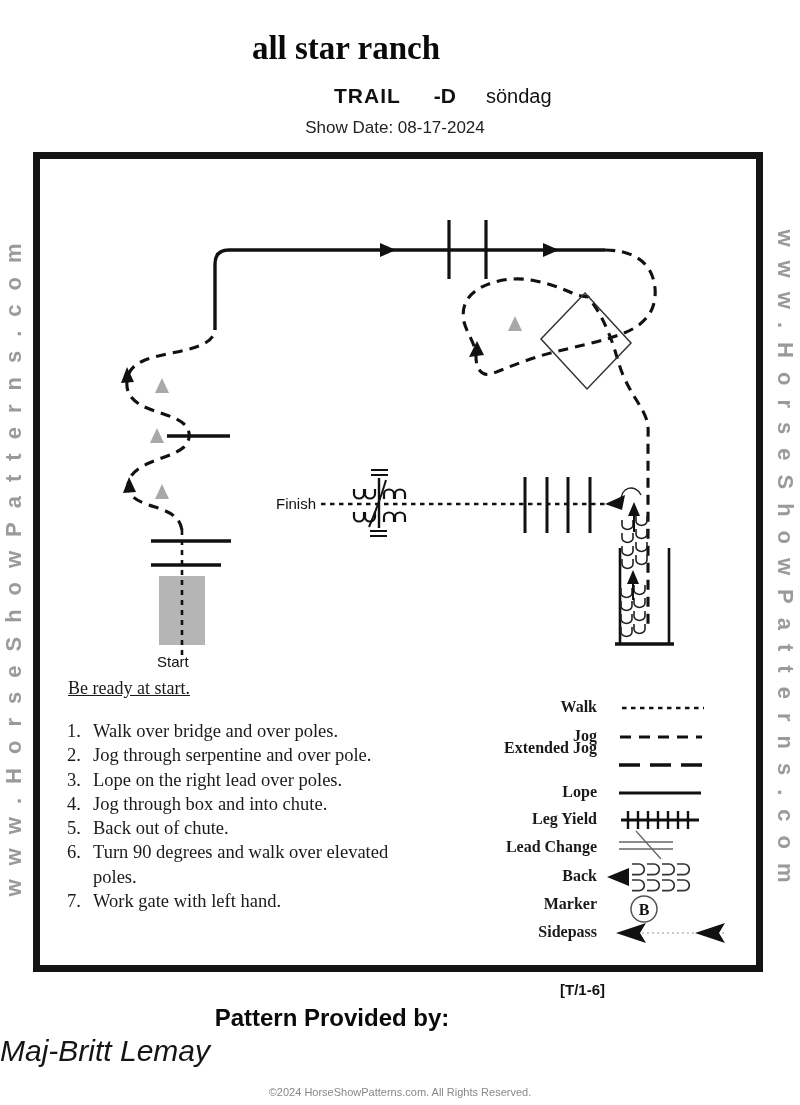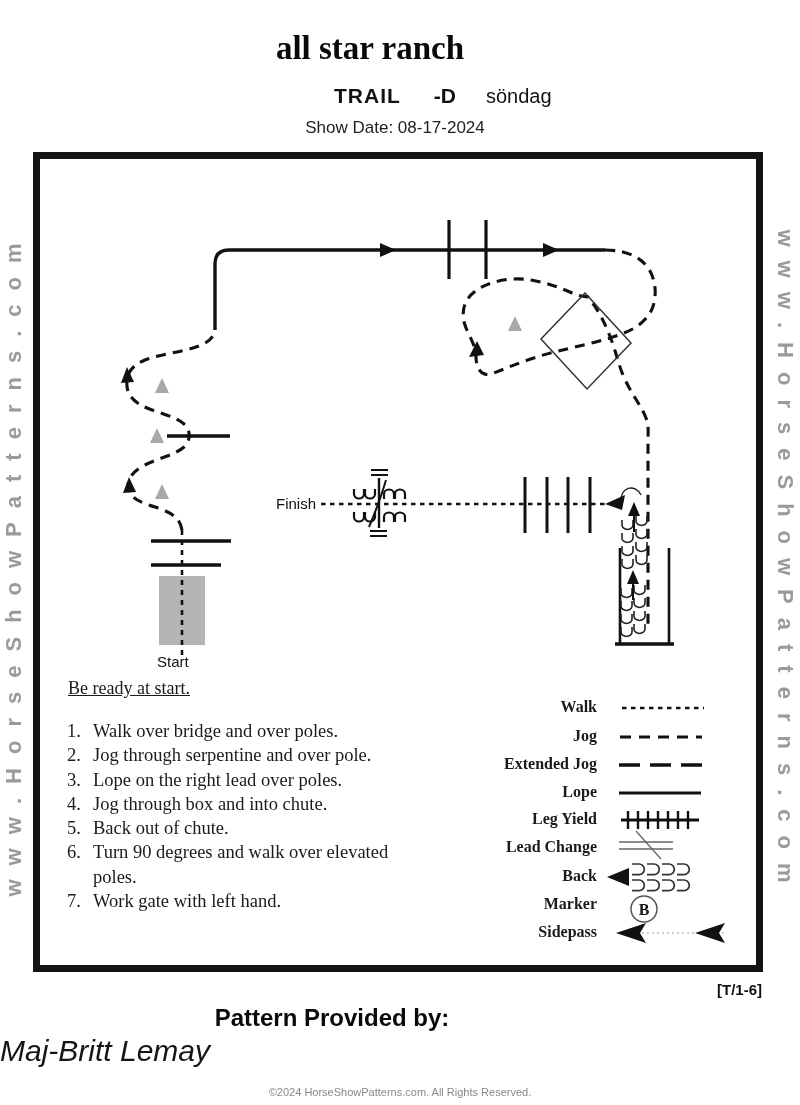--- a/index.html
+++ b/index.html
@@ -1,21 +1,21 @@
 <!DOCTYPE html>
 <html><head>
 <meta charset="utf-8">
 <style>
   html,body{margin:0;padding:0;background:#fff;}
   #page{position:relative;width:800px;height:1105px;background:#fff;overflow:hidden;
         font-family:"Liberation Sans",sans-serif;color:#111;}
   .abs{position:absolute;}
   
   .ranch-title{left:0;top:30px;width:692px;text-align:center;
-    font-family:"Liberation Serif",serif;font-weight:bold;font-size:33px;color:#0a0a0a;padding-left:24px;}
+    font-family:"Liberation Serif",serif;font-weight:bold;font-size:33px;color:#0a0a0a;}
   .trail-line{left:334px;top:84px;display:flex;align-items:baseline;}
   .trail-line .ev{font-weight:bold;font-size:21px;letter-spacing:1px;}
   .trail-line .dv{font-weight:bold;font-size:21px;margin-left:33px;}
   .trail-line .day{font-size:20px;margin-left:30px;}
   .show-date{left:0;top:118px;width:790px;text-align:center;font-size:17px;color:#222;}
   
   .wm{width:820px;height:30px;text-align:center;font-weight:bold;font-size:22px;
       letter-spacing:14px;color:#9a9a9a;white-space:nowrap;z-index:0;}
   .wm-left{left:-394px;top:548px;transform:rotate(-90deg);}
   .wm-right{left:373px;top:548px;transform:rotate(90deg);}
@@ -27,21 +27,21 @@
   .ready-note{left:68px;top:678px;font-family:"Liberation Serif",serif;font-size:18px;color:#1a1a1a;text-decoration:underline;}
   .instructions{left:67px;top:719px;width:380px;font-family:"Liberation Serif",serif;
     font-size:18.5px;line-height:24.3px;color:#1a1a1a;}
   .instructions .row{display:flex;}
   .instructions .num{width:26px;flex:none;}
   .instructions .txt{width:336px;}
   
   .legend-label{left:400px;width:197px;text-align:right;font-family:"Liberation Serif",serif;
     font-weight:bold;font-size:16px;color:#1a1a1a;z-index:2;}
   
-  .ref-code{left:560px;top:981px;width:202px;text-align:right;font-weight:bold;font-size:15px;}
+  .ref-code{left:560px;top:981px;width:202px;font-weight:bold;font-size:15px;}
   .provided-by{left:0;top:1004px;width:664px;text-align:center;font-weight:bold;font-size:24px;color:#0a0a0a;}
   .provider-name{left:0;top:1034px;width:800px;text-align:left;font-style:italic;font-size:30px;color:#151515;}
   .copyright{left:0;top:1086px;width:800px;text-align:center;font-size:11px;color:#888;}
 </style>
 </head>
 <body>
 
 <div id="page">
 
   <div class="abs wm wm-left">www.HorseShowPatterns.com</div>
@@ -191,21 +191,21 @@
       <span class="txt">Turn 90 degrees and walk over elevated poles.</span>
     </div>
     <div class="row">
       <span class="num">7.</span>
       <span class="txt">Work gate with left hand.</span>
     </div>
   </div>
 
   <div class="abs legend-label" style="top:698px">Walk</div>
   <div class="abs legend-label" style="top:727px">Jog</div>
-  <div class="abs legend-label" style="top:755px">Extended Jog</div>
+  <div class="abs legend-label" style="top:739px">Extended Jog</div>
   <div class="abs legend-label" style="top:810px">Leg Yield</div>
   <div class="abs legend-label" style="top:783px">Lope</div>
   <div class="abs legend-label" style="top:838px">Lead Change</div>
   <div class="abs legend-label" style="top:867px">Back</div>
   <div class="abs legend-label" style="top:895px">Marker</div>
   <div class="abs legend-label" style="top:923px">Sidepass</div>
 
   <div class="abs ref-code">[T/1-6]</div>
   <div class="abs provided-by">Pattern Provided by:</div>
   <div class="abs provider-name">Maj-Britt Lemay</div>

